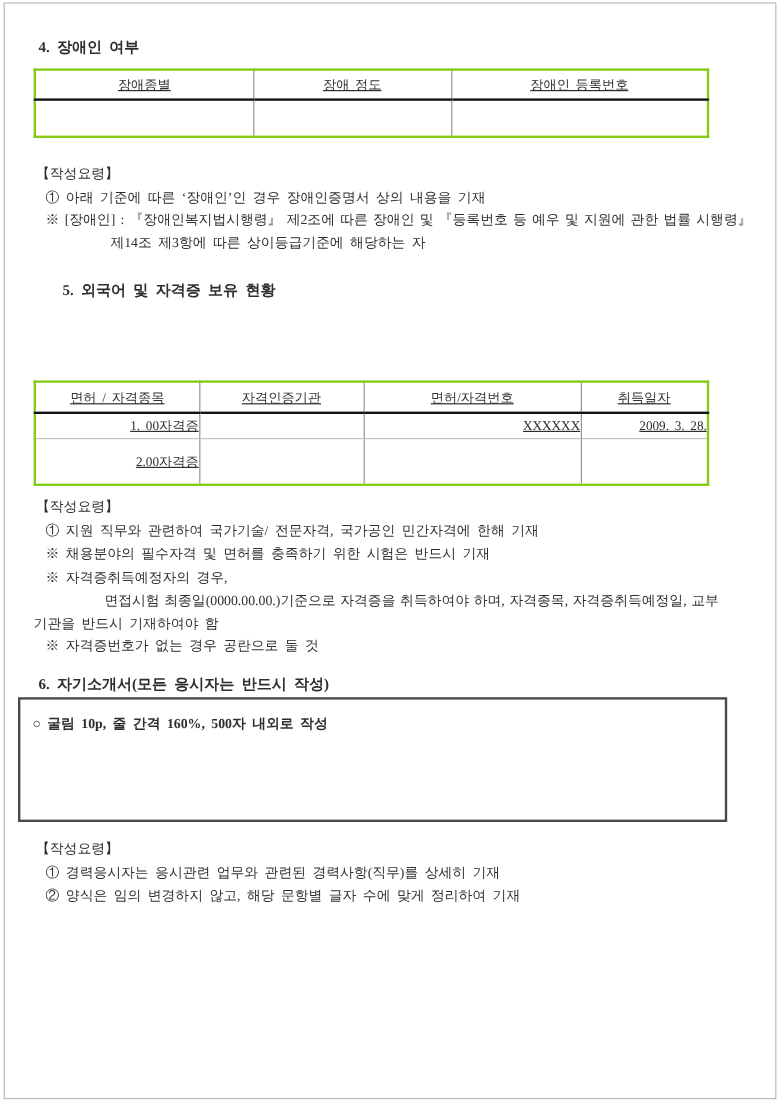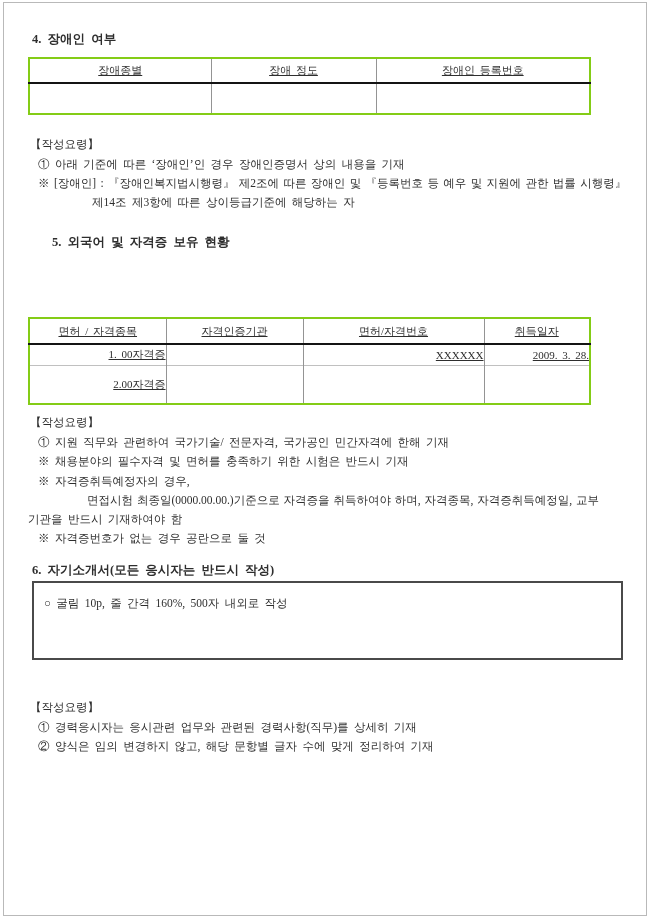--- a/index.html
+++ b/index.html
@@ -26,22 +26,22 @@
     font-size:11px; font-weight:normal; text-align:center;
     padding:0; overflow:hidden; word-spacing:2px; color:#2e2e2e;
   }
   table.grid td { border-top:1px solid #c0c0c0;text-align:right; }
   table.grid tr.hdr th { border-bottom:2px solid #141414; }
   .note {
     position:absolute; font-size:11.5px; white-space:nowrap;
     word-spacing:2.5px;
   }
   .essay-box {
-    position:absolute; left:32px; top:581px; width:591px; height:79px;
-    border:2px solid #4a4a4a; box-sizing:border-box;
+    position:absolute; left:15px; top:581px; width:591px; height:104px;
+    border:2px solid #4a4a4a; box-sizing:border-box;font-weight:bold;
   }
   .essay-box .box-text {
     position:absolute; left:10px; top:13px; font-size:11.5px;
     word-spacing:2.5px; white-space:nowrap;
   }
 </style>
 </head>
 <body>
 
 <div class="page">

